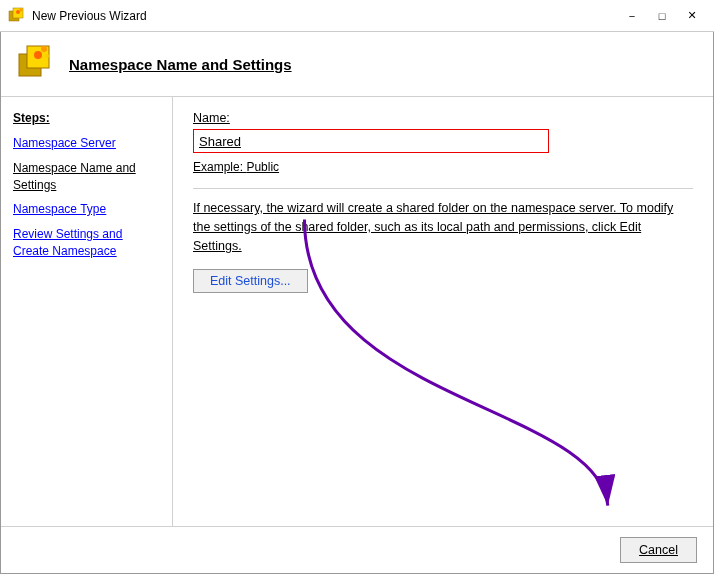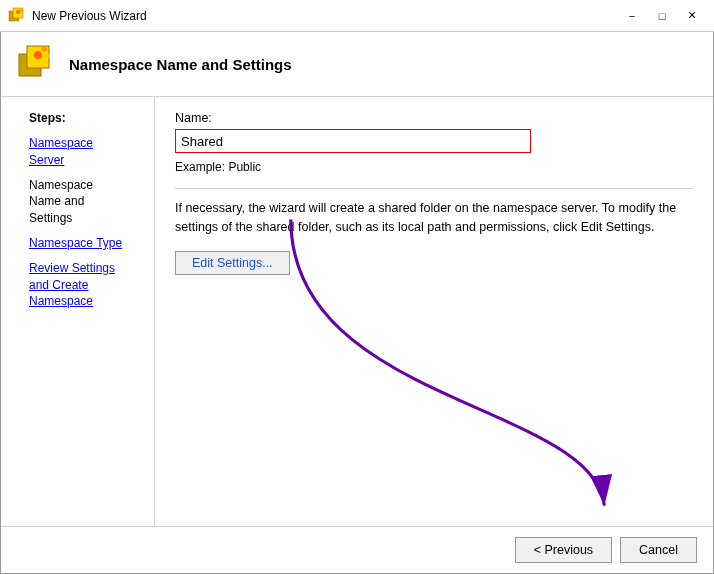--- a/index.html
+++ b/index.html
@@ -53,20 +53,21 @@
     }
 
     
     .window-body {
       flex: 1;
       display: flex;
       flex-direction: column;
       background: #fff;
       border: 1px solid #999;
       border-top: none;
+      text-decoration: underline;
     }
 
     
     .header-section {
       display: flex;
       align-items: center;
       padding: 12px 16px;
       border-bottom: 1px solid #d0d0d0;
       background: #fff;
     }
@@ -84,23 +85,23 @@
 
     
     .content-area {
       display: flex;
       flex: 1;
       overflow: hidden;
     }
 
     
     .sidebar {
-      width: 154px;
+      width: 172px;
       border-right: 1px solid #d0d0d0;
-      padding: 10px 16px;
+      padding: 10px 0;
       background: #fff;
       flex-shrink: 0;
     }
     .sidebar-steps-label {
       font-weight: bold;
       font-size: 12px;
       padding: 4px 12px 6px;
       color: #000;
     }
     .sidebar-item {
@@ -285,16 +286,15 @@
           <marker id="arrowhead" markerWidth="10" markerHeight="7" refX="10" refY="3.5" orient="auto">
             <polygon points="0 0, 10 3.5, 0 7" fill="#6600aa"></polygon>
           </marker>
         </defs>
         <path d="M 130 120 C 130 300, 420 300, 430 400" fill="none" stroke="#6600aa" stroke-width="3" marker-end="url(#arrowhead)"></path>
       </svg>
     </div>
   </div>
 
   <div class="footer">
-    <button class="footer-btn">&lt; Previous</button>
     <button class="footer-btn">Cancel</button>
   </div>
 </div>
 
 </body></html>

